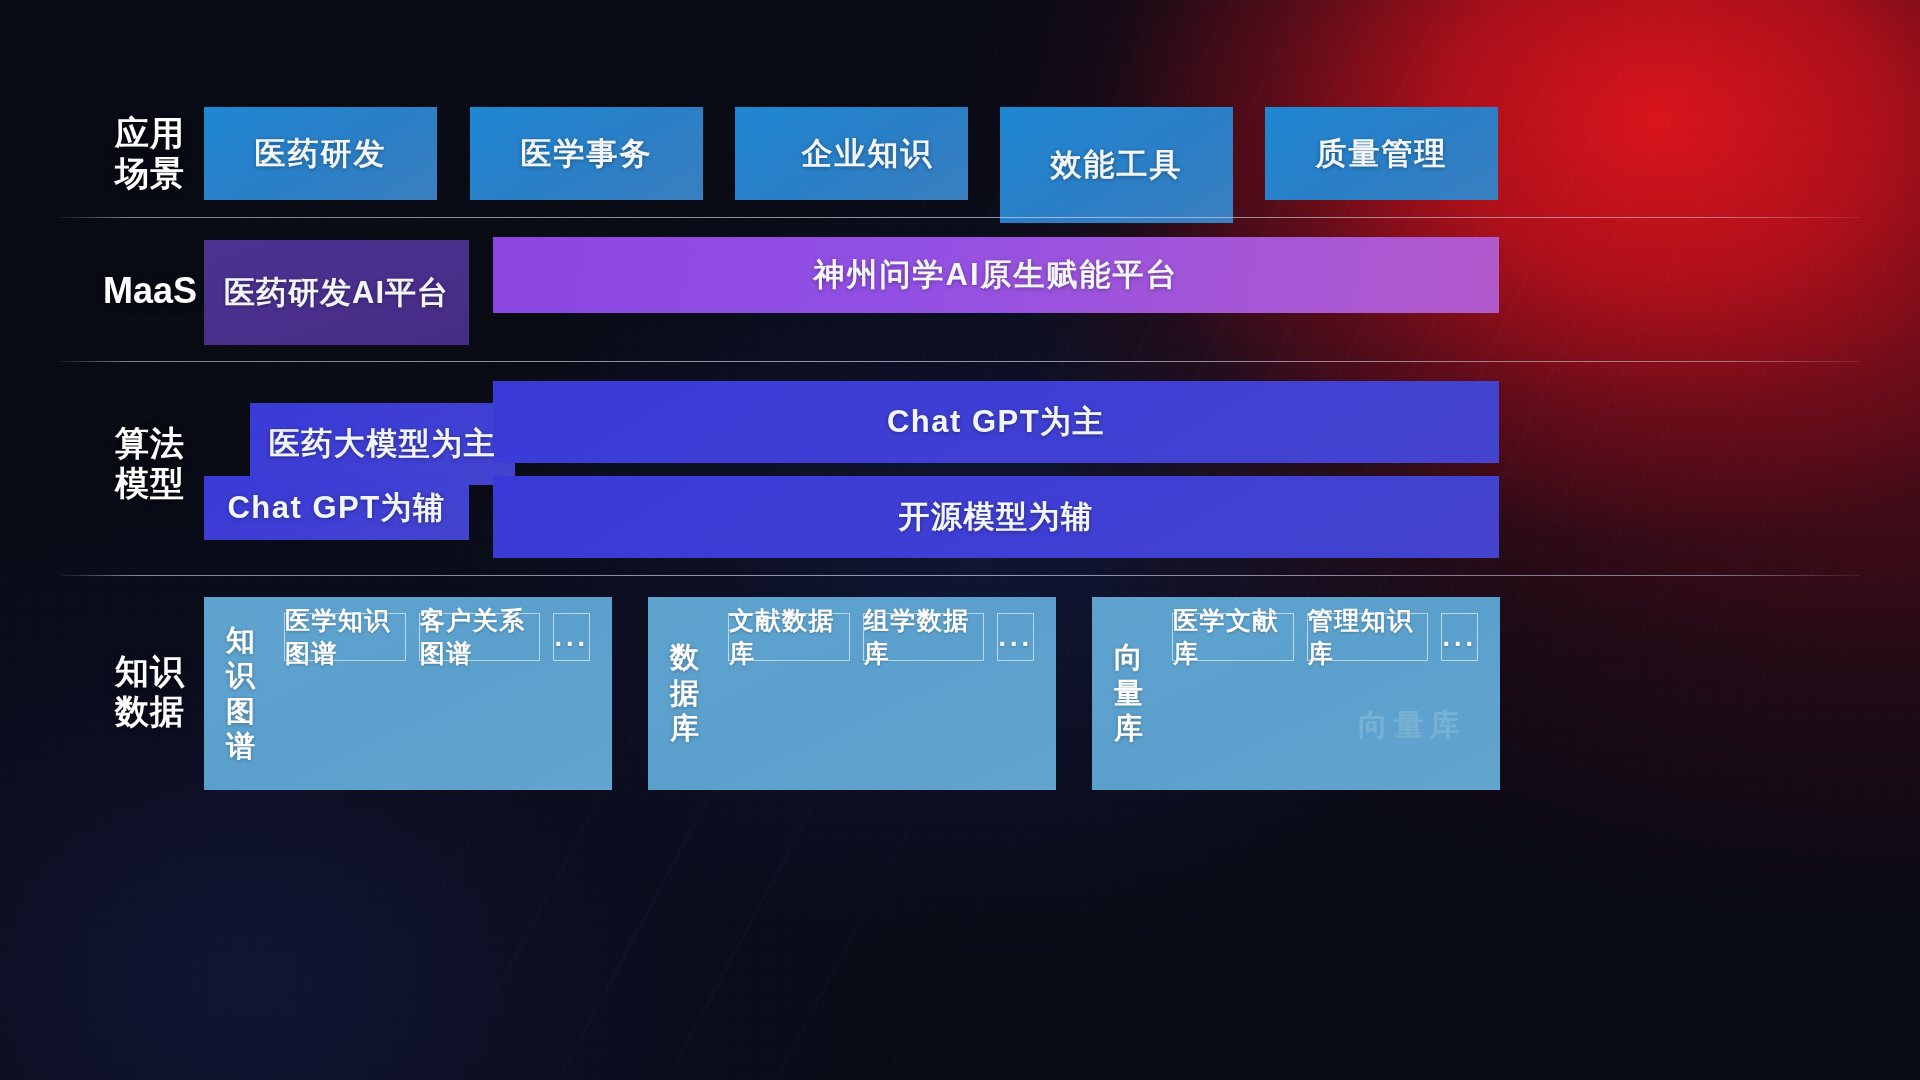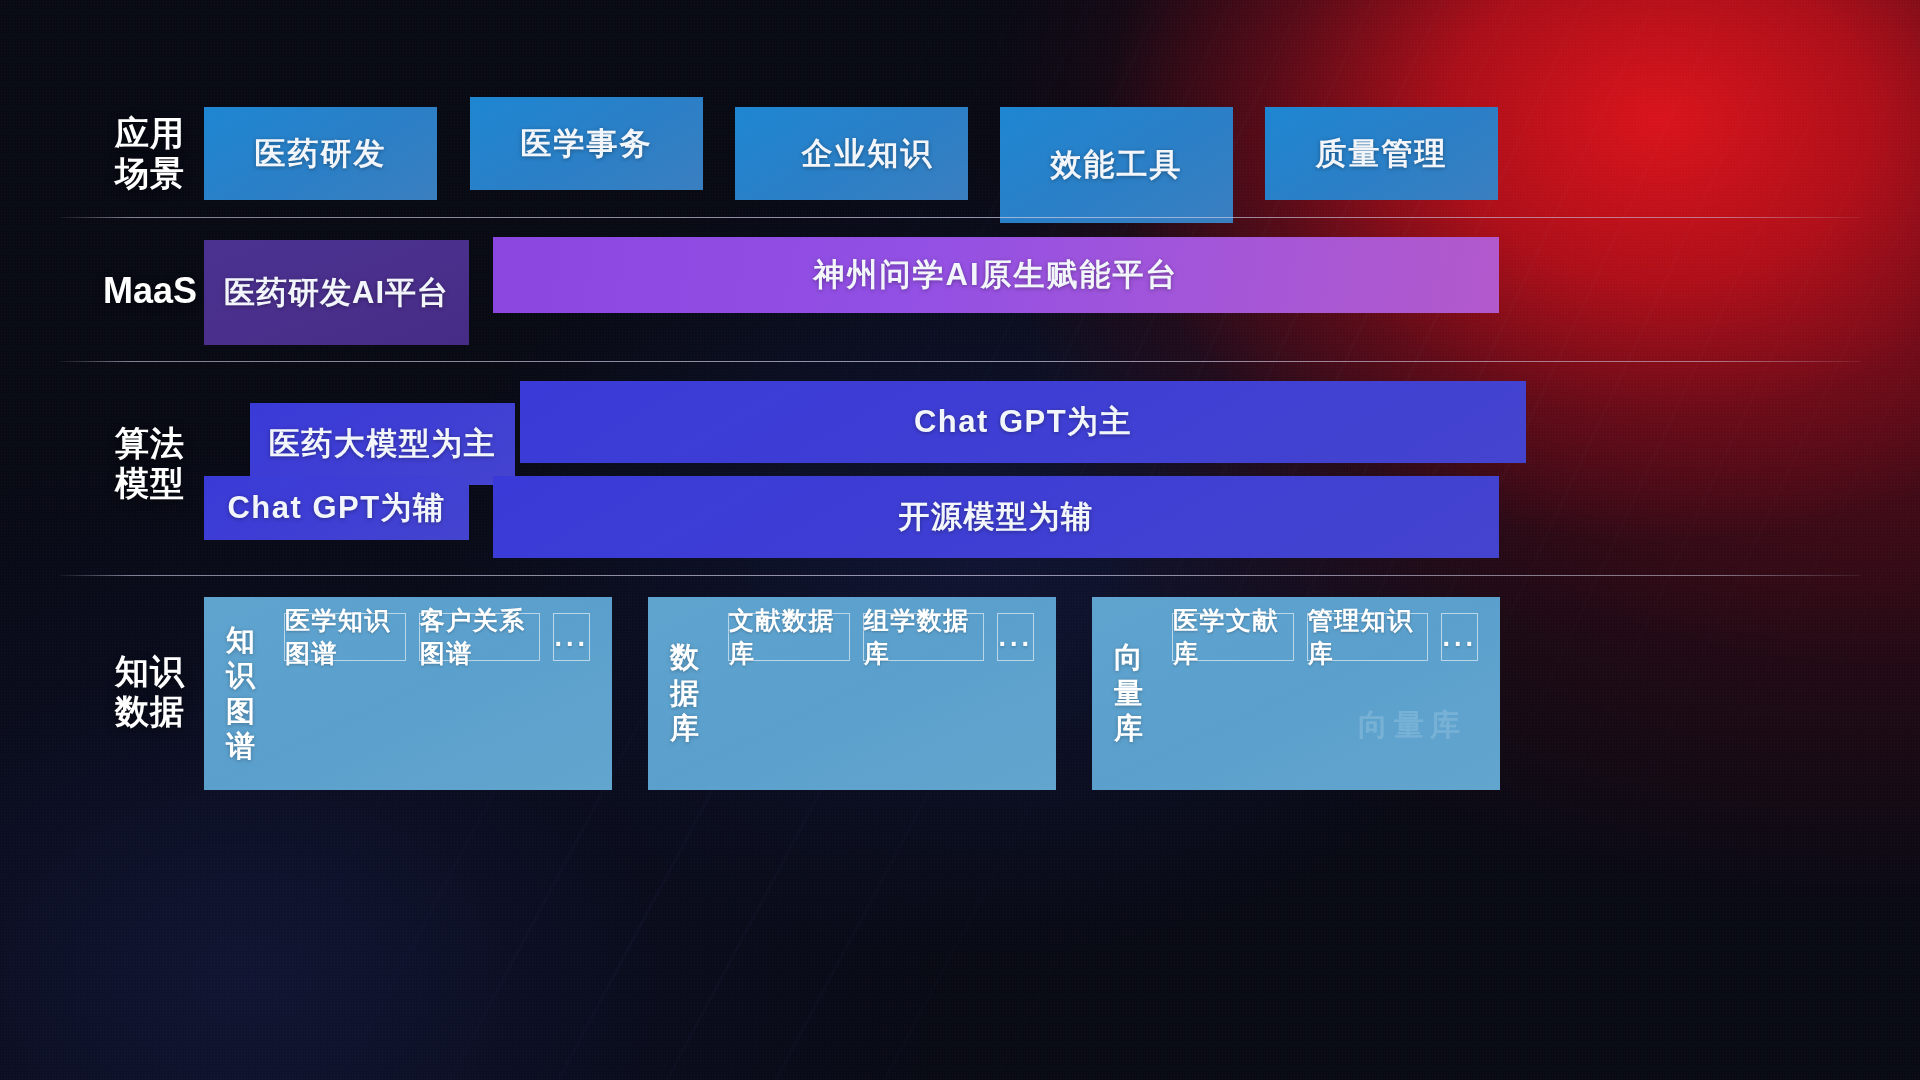--- a/index.html
+++ b/index.html
@@ -123,21 +123,21 @@
 
     <div class="label-col" style="top:113px;font-size:34px;">
       <div>应用</div>
       <div>场景</div>
     </div>
 
     <div class="box scn" style="left:204px;top:107px;width:233px;height:93px;">
       <span class="dots"></span>
       <span class="txt">医药研发</span>
     </div>
-    <div class="box scn" style="left:470px;top:97px;width:233px;height:93px;">
+    <div class="box scn" style="left:470px;top:107px;width:233px;height:93px;">
       <span class="dots"></span>
       <span class="txt">医学事务</span>
     </div>
     <div class="box scn" style="left:735px;top:107px;width:233px;height:93px;padding-left:32px;">
       <span class="dots"></span>
       <span class="txt">企业知识</span>
     </div>
     <div class="box scn" style="left:1000px;top:107px;width:233px;height:116px;">
       <span class="dots"></span>
       <span class="txt">效能工具</span>
@@ -166,21 +166,21 @@
 
     <div class="label-col" style="top:423px;font-size:34px;">
       <div>算法</div>
       <div>模型</div>
     </div>
 
     <div class="box algo" style="left:204px;top:403px;width:265px;height:82px;margin-left:46px;">
       <span class="dots"></span>
       <span class="txt">医药大模型为主</span>
     </div>
-    <div class="box algo" style="left:493px;top:381px;width:1006px;height:82px;margin-left:27px;">
+    <div class="box algo" style="left:493px;top:381px;width:1006px;height:82px;">
       <span class="dots"></span>
       <span class="txt">Chat GPT为主</span>
     </div>
 
     <div class="box algo" style="left:204px;top:476px;width:265px;height:64px;">
       <span class="dots"></span>
       <span class="txt">Chat GPT为辅</span>
     </div>
     <div class="box algo" style="left:493px;top:476px;width:1006px;height:82px;">
       <span class="dots"></span>

